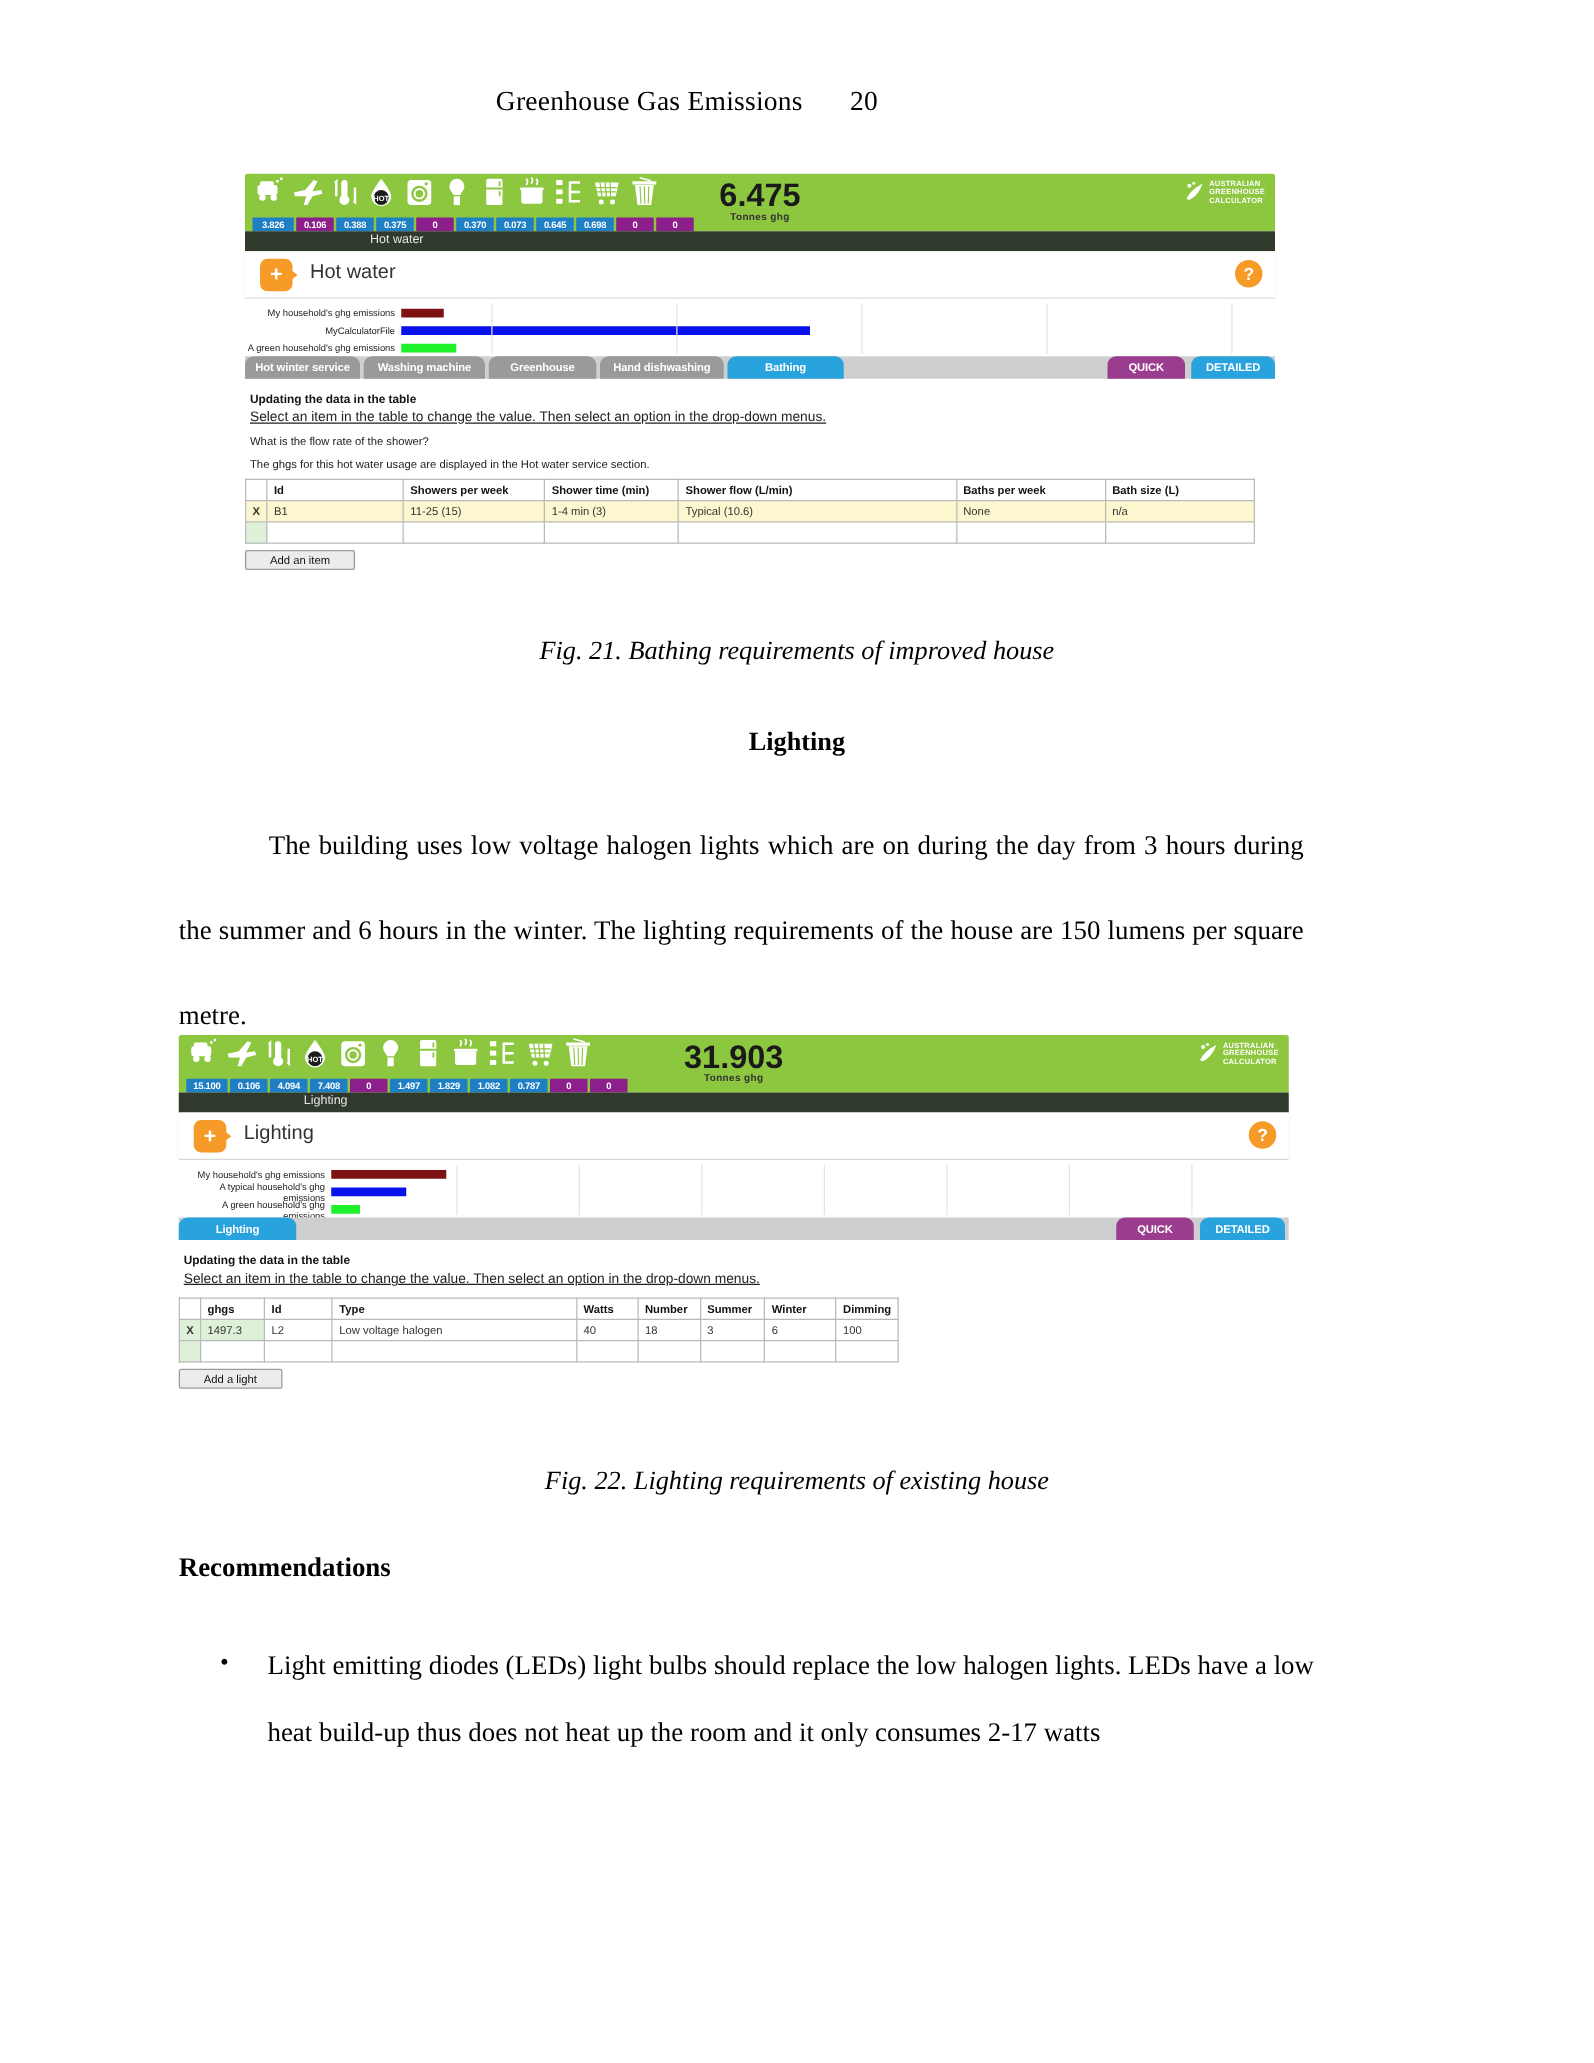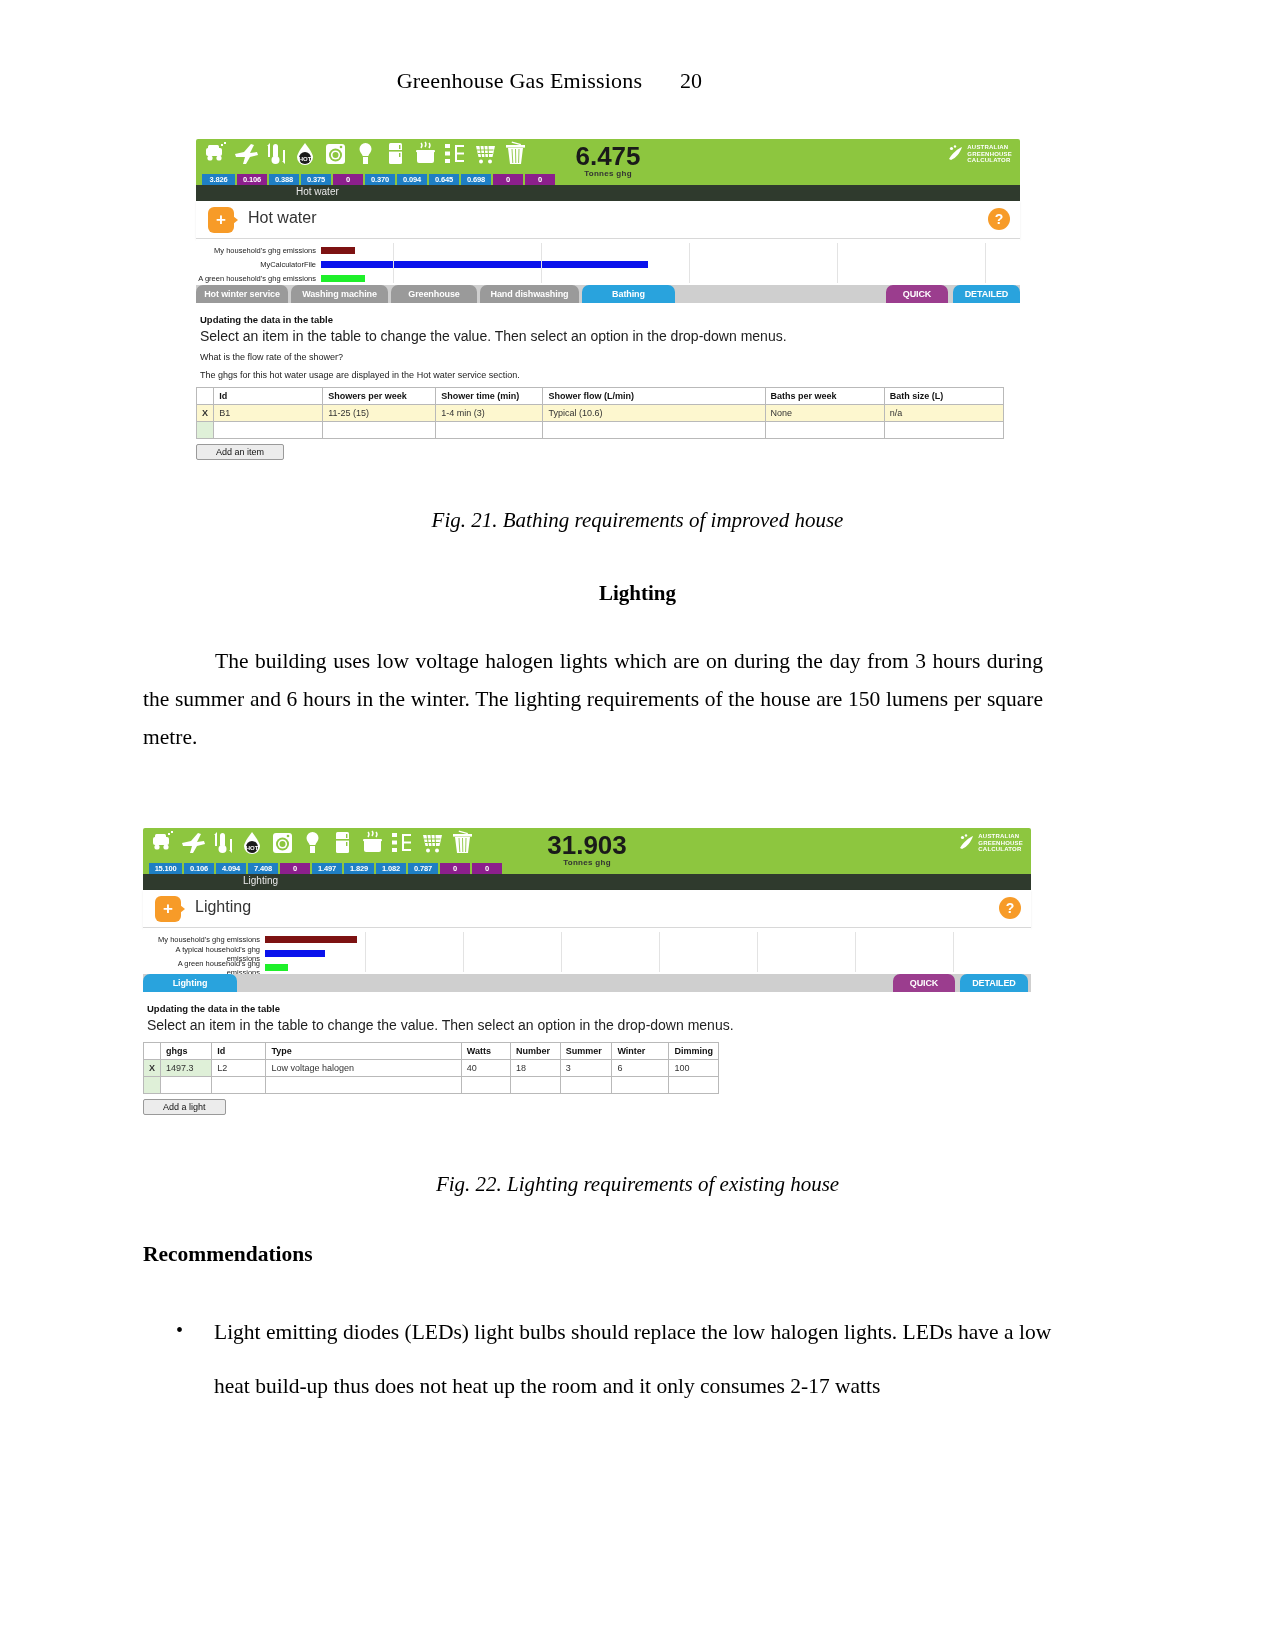--- a/index.html
+++ b/index.html
@@ -18,21 +18,21 @@
   .run-head {
     position:absolute; top:68px; left:0; width:1099px;
     text-align:center; font-size:22px; letter-spacing:.2px;
   }
   .run-head .pg { display:inline-block; margin-left:32px; }
 
   
   .para {
     position:absolute;
     font-size:21.5px;
-    line-height:38px;
+    line-height:68px;
     text-align:justify;
   }
   .caption {
     position:absolute; width:1275px; text-align:center;
     font-style:italic; font-size:21px;
   }
   .h-center {
     position:absolute; width:1275px; text-align:center;
     font-weight:bold; font-size:21px;
   }
@@ -129,21 +129,21 @@
     line-height:18px; letter-spacing:-.1px;
   }
   .tab.grey { background:#9a9a9a; }
   .tab.blue { background:#29a3dd; }
   .tab.quick { background:#9b3d8e; }
   .tab.detail{ background:#29a3dd; }
 
   
   .instr { padding:6px 0 0 4px; }
   .instr b { font-size:9.5px; color:#111; }
-  .instr p { margin:1px 0 0 0; font-size:14px; color:#222; }
+  .instr p { margin:1px 0 0 0; font-size:11px; color:#222;text-decoration:underline; }
   .instr .q { margin-top:8px; font-size:9px; color:#222; }
   .instr .q2 { margin-top:8px; font-size:9px; color:#222; }
 
   
   table.dt { border-collapse:collapse; font-size:9px; }
   table.dt th {
     border:1px solid #b9b9b9; background:#fff; color:#111;
     font-weight:bold; text-align:left; padding:3px 5px; font-size:9px;
     white-space:nowrap;
   }
@@ -302,21 +302,21 @@
           </div>
       </div>
 
       <div class="val-row">
         <div class="val blue" style="width:33px">3.826</div>
         <div class="val purple" style="width:30px">0.106</div>
         <div class="val blue" style="width:30px">0.388</div>
         <div class="val blue" style="width:30px">0.375</div>
         <div class="val purple" style="width:30px">0</div>
         <div class="val blue" style="width:30px">0.370</div>
-        <div class="val blue" style="width:30px">0.094</div>
+        <div class="val blue" style="width:30px">0.073</div>
         <div class="val blue" style="width:30px">0.645</div>
         <div class="val blue" style="width:30px">0.698</div>
         <div class="val purple" style="width:30px">0</div>
         <div class="val purple" style="width:30px">0</div>
       </div>
 
       <div class="total">
         <div class="num">6.475</div>
         <div class="unit">Tonnes ghg</div>
       </div>

